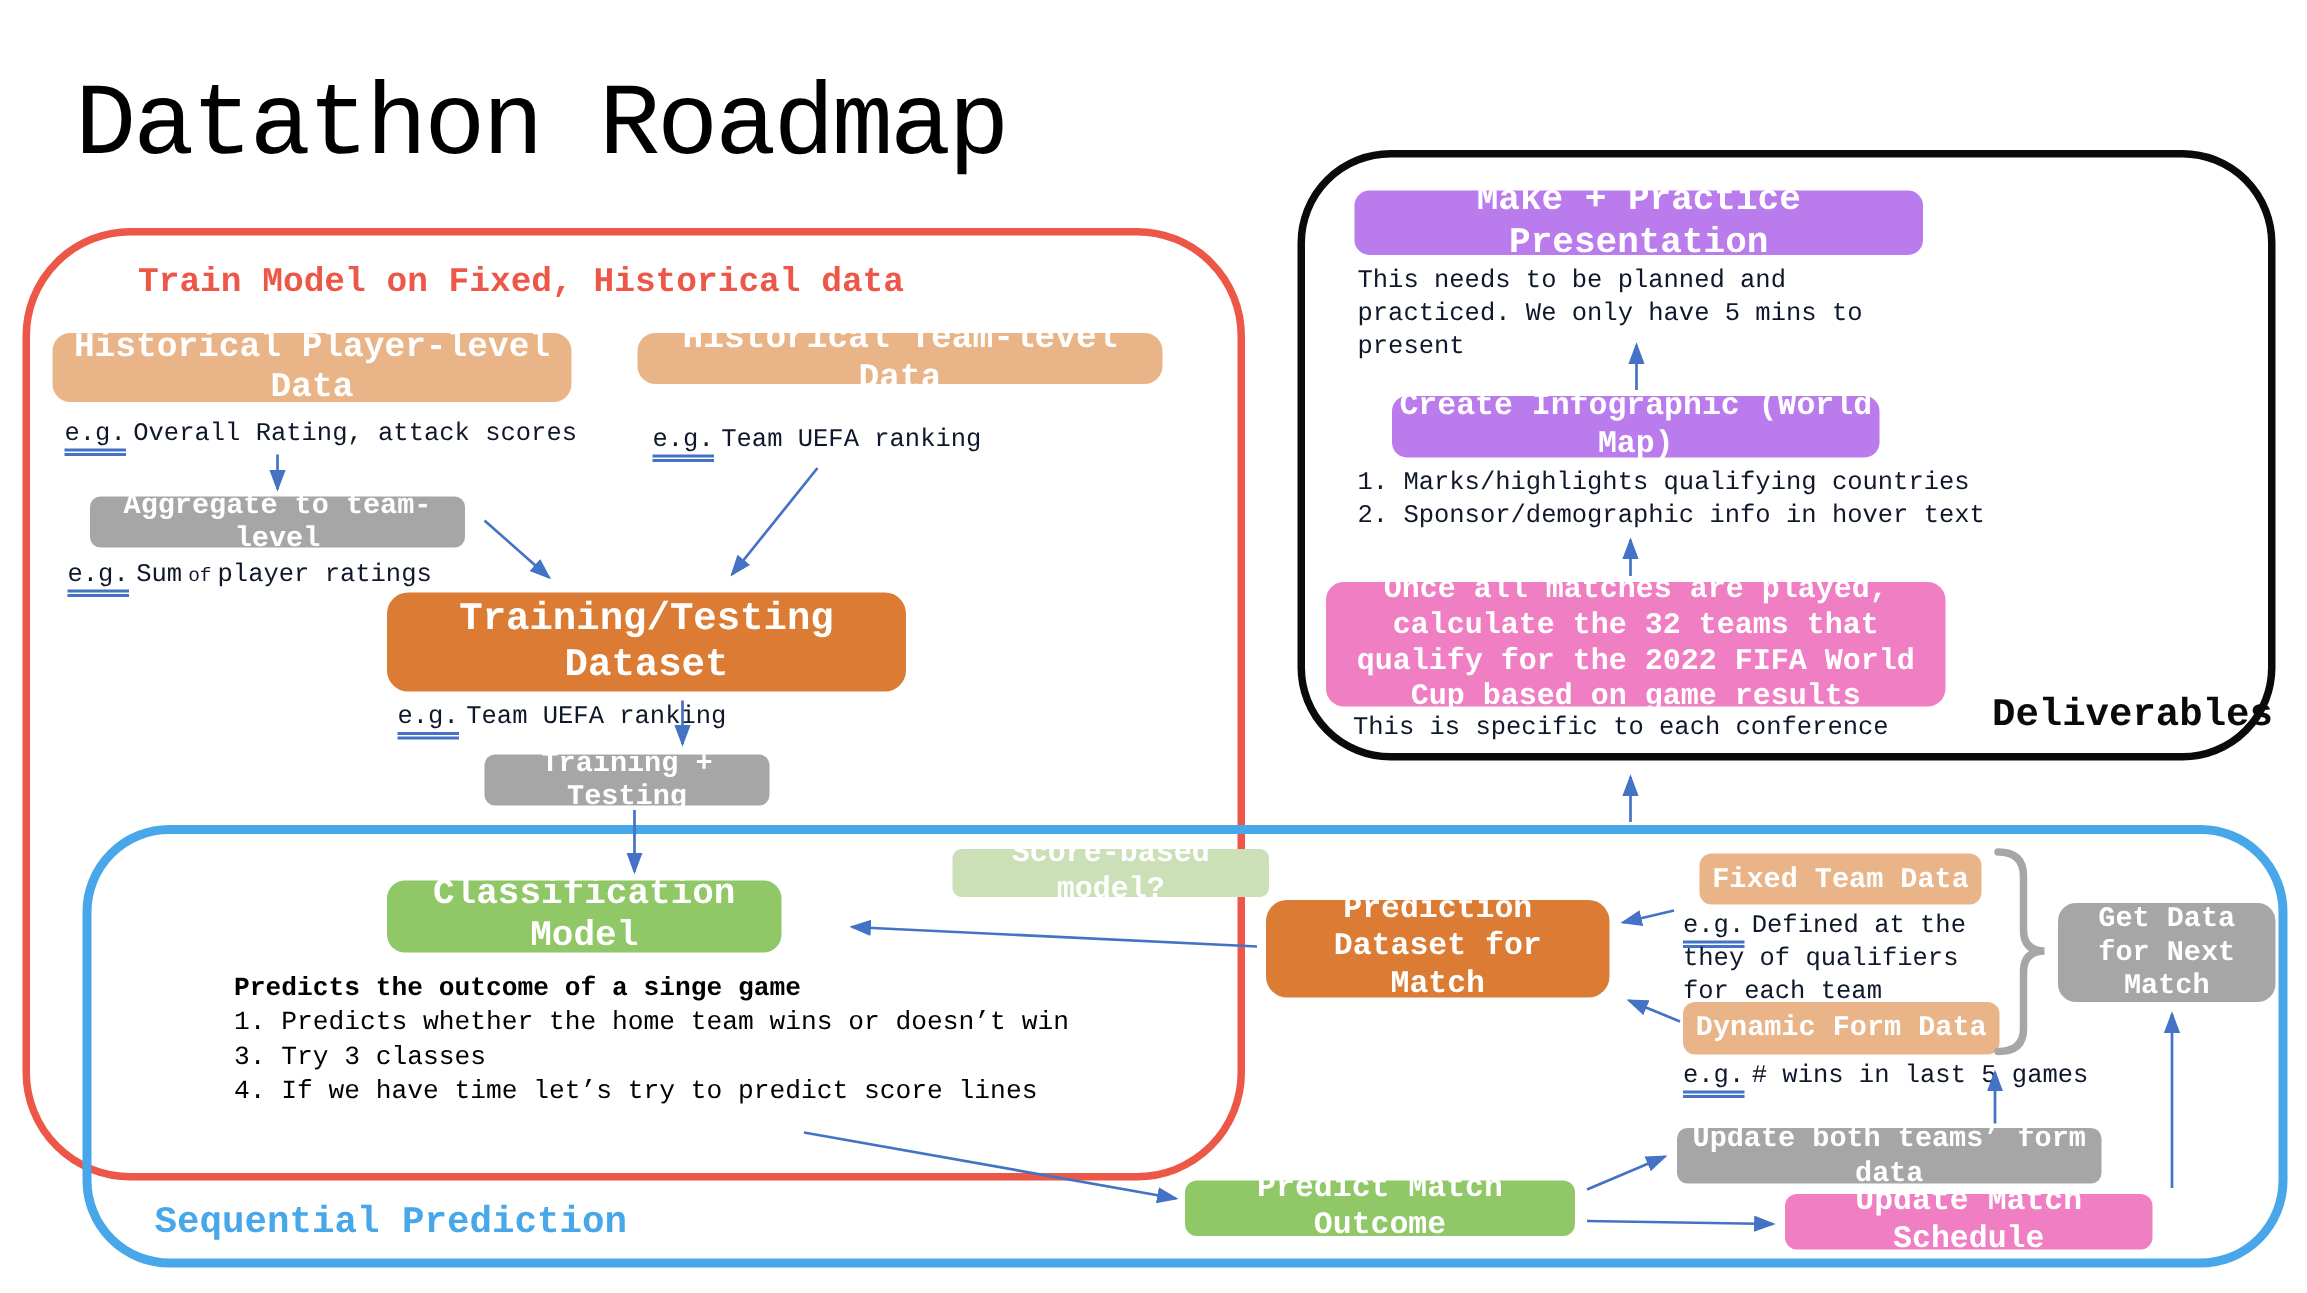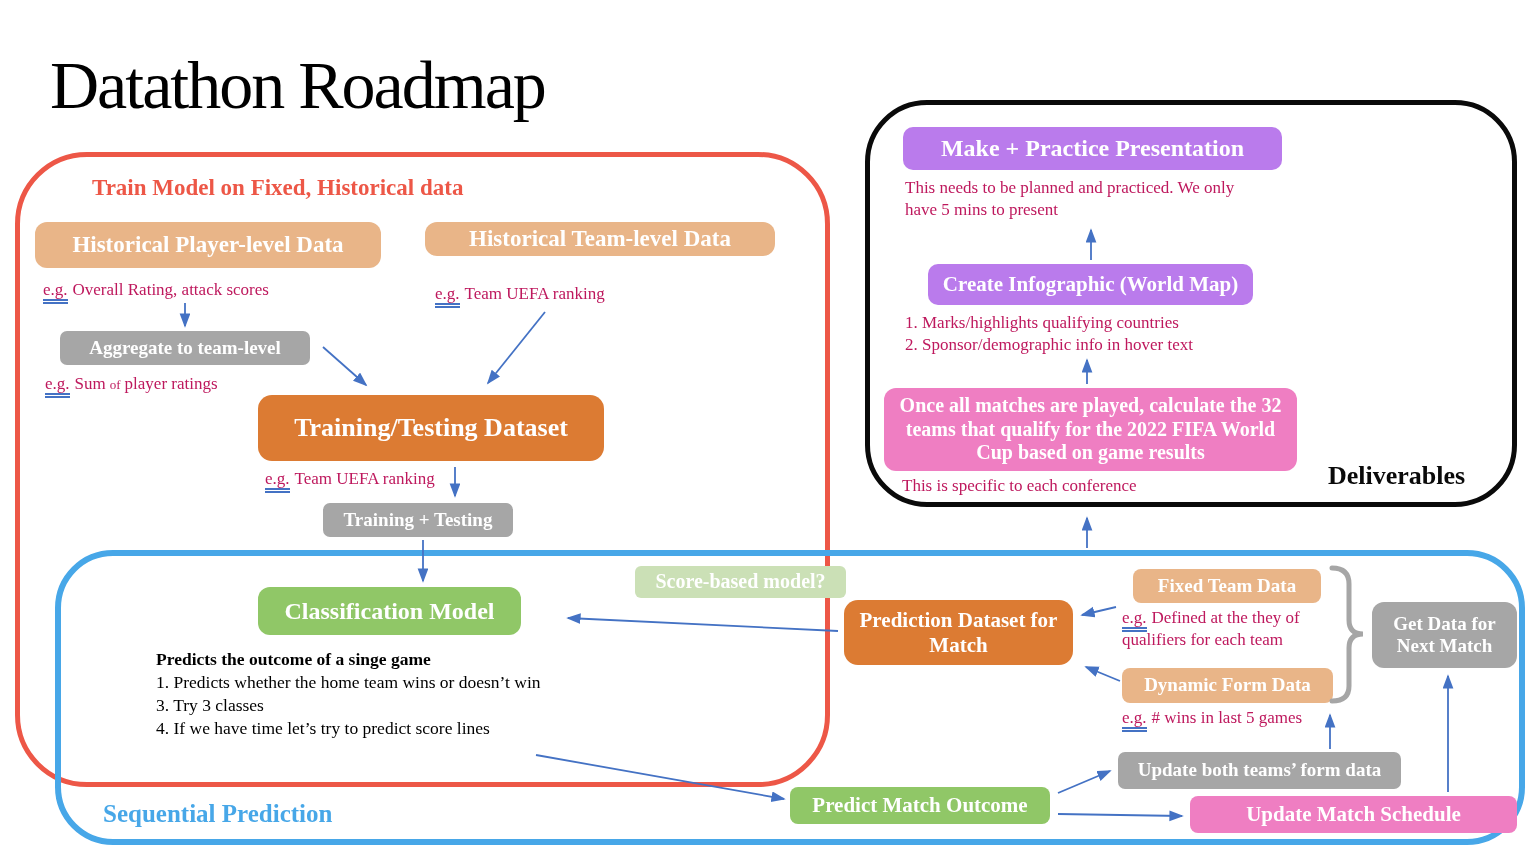--- a/index.html
+++ b/index.html
@@ -1,17 +1,17 @@
 <!DOCTYPE html>
 <html><head>
 <meta charset="utf-8">
 <style>
   html,body{margin:0;padding:0;background:#ffffff;}
   #canvas{position:relative;width:1538px;height:862px;background:#ffffff;overflow:hidden;
-          font-family:Liberation Serif, serif;border-radius:30px;}
+          font-family:Liberation Mono, monospace;border-radius:30px;}
   .abs{position:absolute;box-sizing:border-box;}
   
   .group-border{position:absolute;box-sizing:border-box;background:transparent;}
   .red-border{border:5px solid #ED5747;border-radius:72px;}
   .blue-border{border:6px solid #47A7E8;border-radius:58px;}
   .black-border{border:5px solid #0a0a0a;border-radius:62px;}
   
   .node{position:absolute;box-sizing:border-box;color:#ffffff;font-weight:600;
         display:flex;align-items:center;justify-content:center;text-align:center;line-height:1.18;}
   .tan{background:#E9B588;border-radius:12px;}
@@ -19,21 +19,21 @@
   .orange{background:#DC7B33;border-radius:14px;}
   .gray{background:#A6A6A6;border-radius:7px;}
   .gray-lg{background:#A6A6A6;border-radius:12px;}
   .green{background:#90C767;border-radius:12px;}
   .green-sm{background:#90C767;border-radius:8px;}
   .palegreen{background:#CBE0B6;border-radius:6px;margin-left:48px;}
   .purple{background:#BA7BEC;border-radius:10px;}
   .pink{background:#EF7EC2;border-radius:8px;}
   .pink-lg{background:#EF7EC2;border-radius:12px;}
   
-  .ann{position:absolute;color:#be185d;font-size:17px;line-height:22px;white-space:nowrap;}
+  .ann{position:absolute;color:#0f172a;font-size:17px;line-height:22px;white-space:nowrap;}
   .ann-wrap{white-space:normal;}
   .eg{border-bottom:5px double #4472C4;}
   .sp{margin-left:5px;}
   .small-of{font-size:13px;margin:0 4px;}
   .section-label{position:absolute;font-weight:700;white-space:nowrap;}
   .notes{position:absolute;color:#000;font-size:17.5px;line-height:23px;white-space:nowrap;}
   .notes .t{font-weight:700;}
   svg.overlay{position:absolute;left:0;top:0;pointer-events:none;}
 </style>
 </head>
@@ -98,21 +98,21 @@
   <div class="node tan-sm" style="left:1122px;top:668px;width:211px;height:35px;font-size:19px;">Dynamic Form Data</div>
 
   <div class="ann" style="left:1122px;top:707px;">
     <span class="eg">e.g.</span><span class="sp"># wins in last 5 games</span>
   </div>
 
   <div class="node gray" style="left:1118px;top:752px;width:283px;height:37px;font-size:19px;">Update both teams’ form data</div>
 
   <div class="node gray-lg" style="left:1372px;top:602px;width:145px;height:66px;font-size:19px;padding:0 10px;">Get Data for Next Match</div>
 
-  <div class="node pink" style="left:1190px;top:796px;width:327px;height:37px;font-size:21px;">Update Match Schedule</div>
+  <div class="node pink" style="left:1190px;top:796px;width:245px;height:37px;font-size:21px;">Update Match Schedule</div>
 
   <div class="node green-sm" style="left:790px;top:787px;width:260px;height:37px;font-size:21px;">Predict Match Outcome</div>
 
   <div class="node purple" style="left:903px;top:127px;width:379px;height:43px;font-size:24px;">Make + Practice Presentation</div>
 
   <div class="ann ann-wrap" style="left:905px;top:177px;width:350px;">This needs to be planned and practiced. We only have 5 mins to present</div>
 
   <div class="node purple" style="left:928px;top:264px;width:325px;height:41px;font-size:21px;">Create Infographic (World Map)</div>
 
   <div class="ann" style="left:905px;top:312px;">

